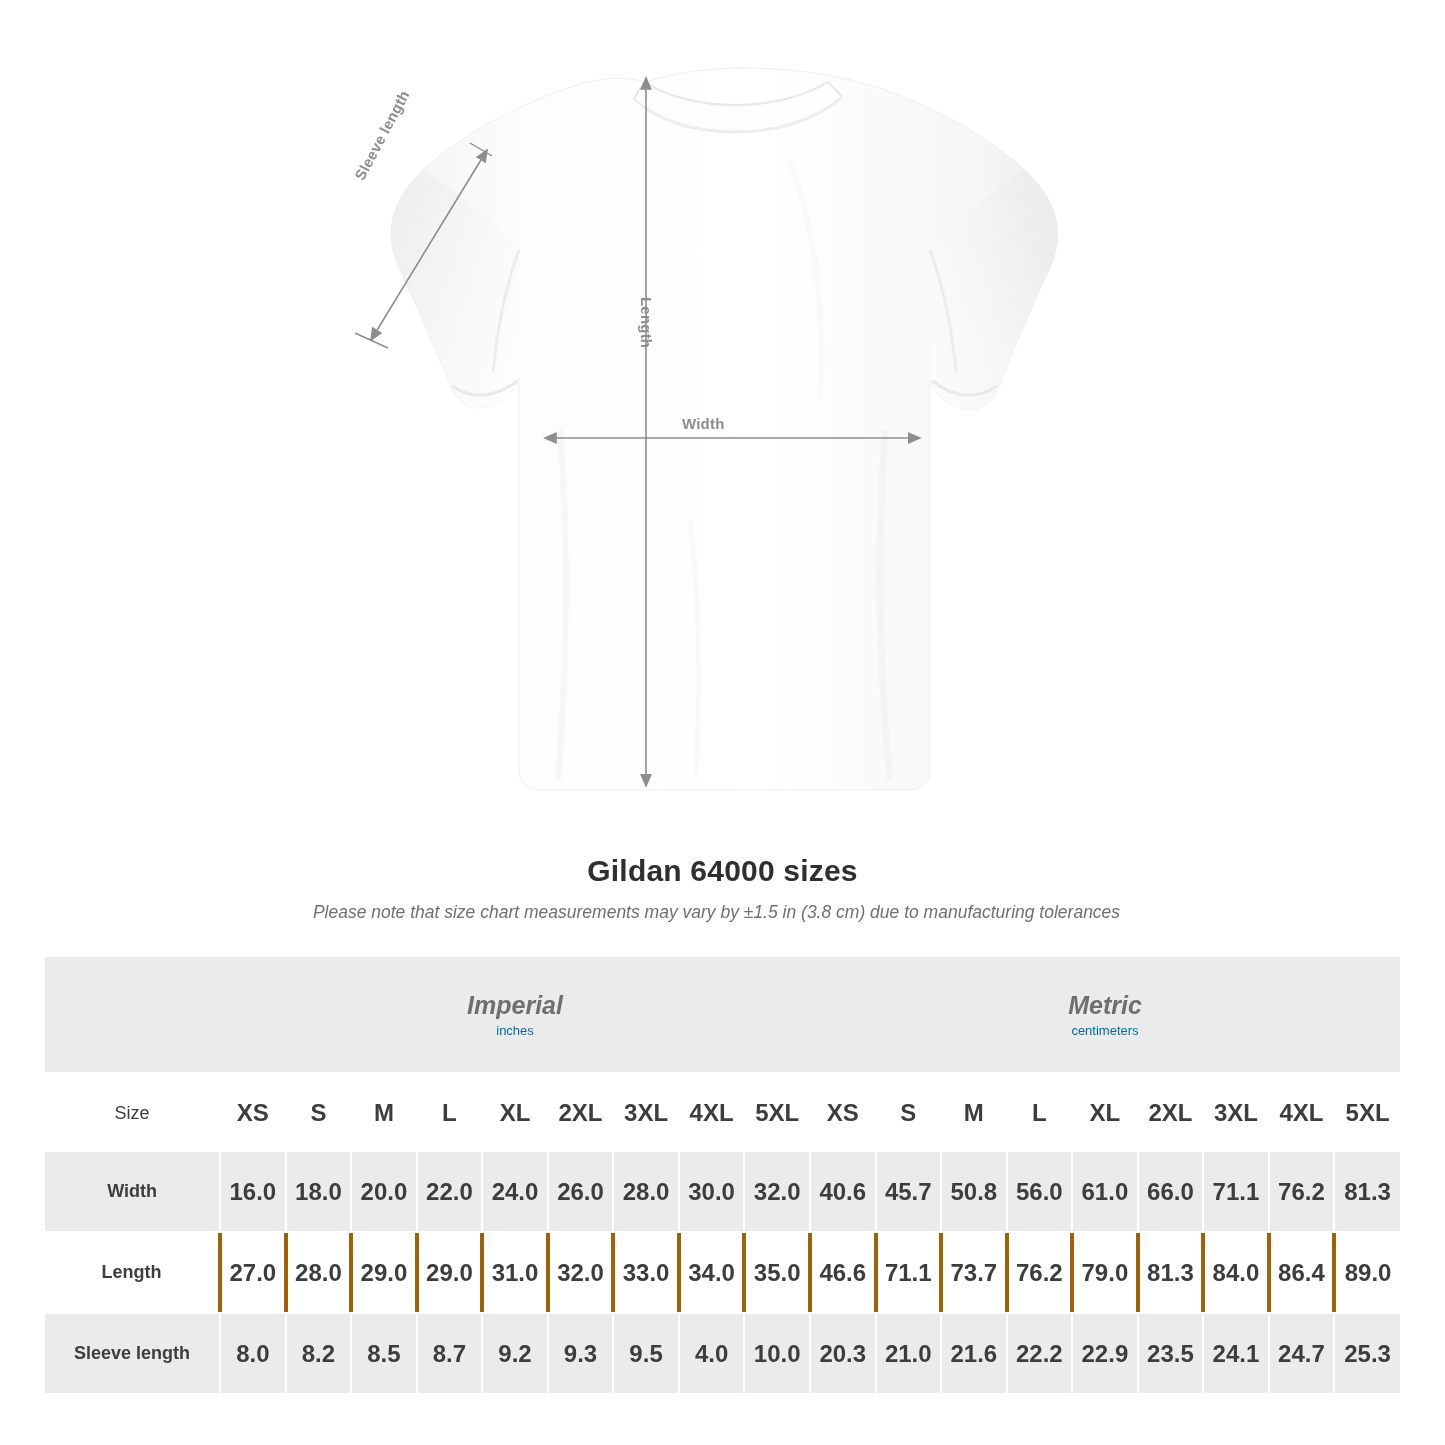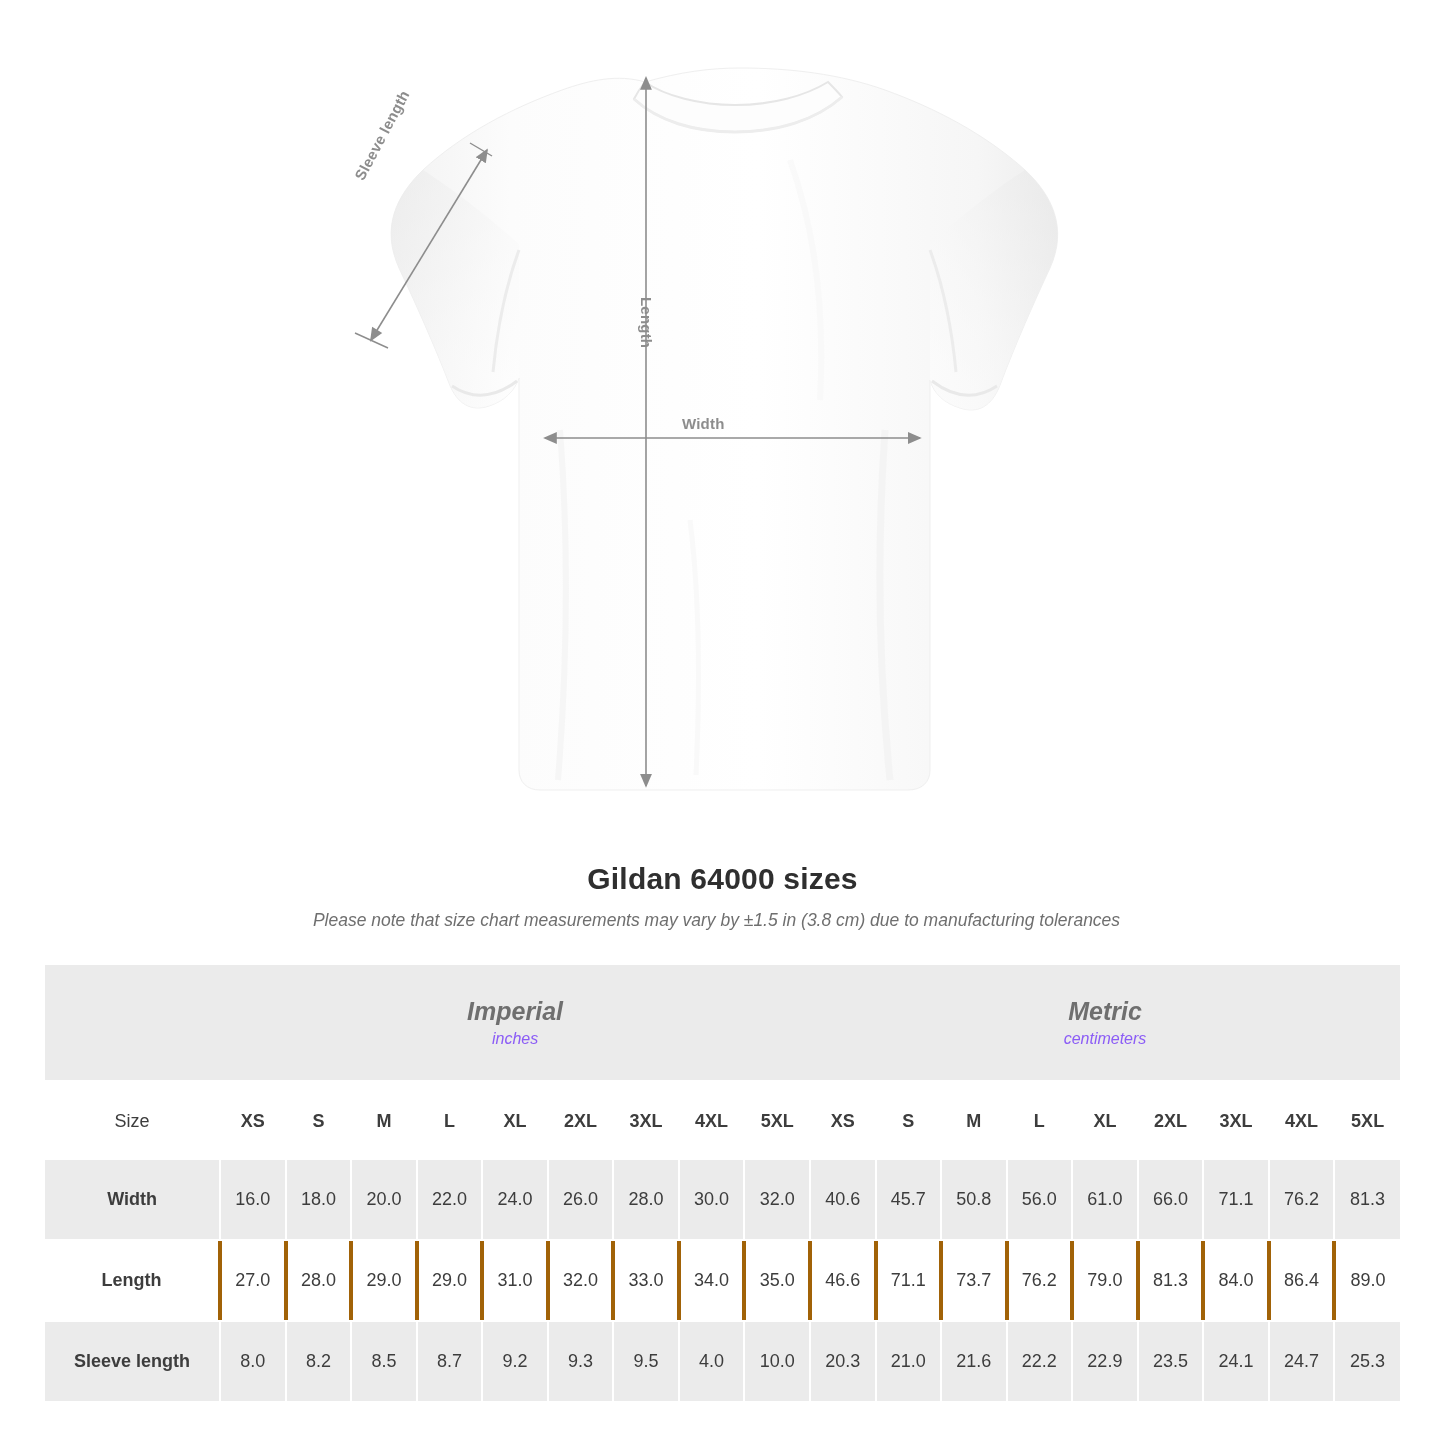--- a/index.html
+++ b/index.html
@@ -55,21 +55,21 @@
     left: 682px;
     top: 415px;
   }
 
   
   .chart-title {
     text-align: center;
     font-size: 30px;
     font-weight: bold;
     color: #2f2f2f;
-    margin: 8px;
+    margin: 0;
     padding-top: 24px;
     letter-spacing: 0.2px;
   }
   .chart-note {
     text-align: center;
     font-size: 17.5px;
     font-style: italic;
     color: #6f6f6f;
     margin: 14px 12px 0 0;
   }
@@ -95,44 +95,44 @@
     vertical-align: middle;
   }
   .unit-head .u-name {
     font-size: 25px;
     font-weight: bold;
     font-style: italic;
     color: #6f6f6f;
     line-height: 1.15;
   }
   .unit-head .u-sub {
-    font-size: 16px;
-    font-style: italic;
-    color: #8b5cf6;
+    font-size: 13px;
+    color: #0369a1;
     padding-top: 4px;
   }
   .hdr-row td {
     height: 78px;
     text-align: center;
     vertical-align: middle;
-    font-size: 18px;
+    font-size: 24px;
     font-weight: bold;
     color: #3d3d3d;
     background: #ffffff;
   }
   .hdr-row td.rowlabel {
     font-size: 18px;
     font-weight: normal;
   }
   .data-row td {
     height: 79px;
     text-align: center;
     vertical-align: middle;
-    font-size: 18px;
+    font-size: 24px;
     color: #3d3d3d;
+    font-weight: bold;
   }
   .data-row td.rowlabel {
     font-weight: bold;
     font-size: 18px;
   }
   .row-shaded td { background: #ebebeb; }
   .row-plain td { background: #ffffff; }
   .hdr-row td.cell-sep, .data-row td.cell-sep {
     border-left: 2px solid #ffffff;
   }

